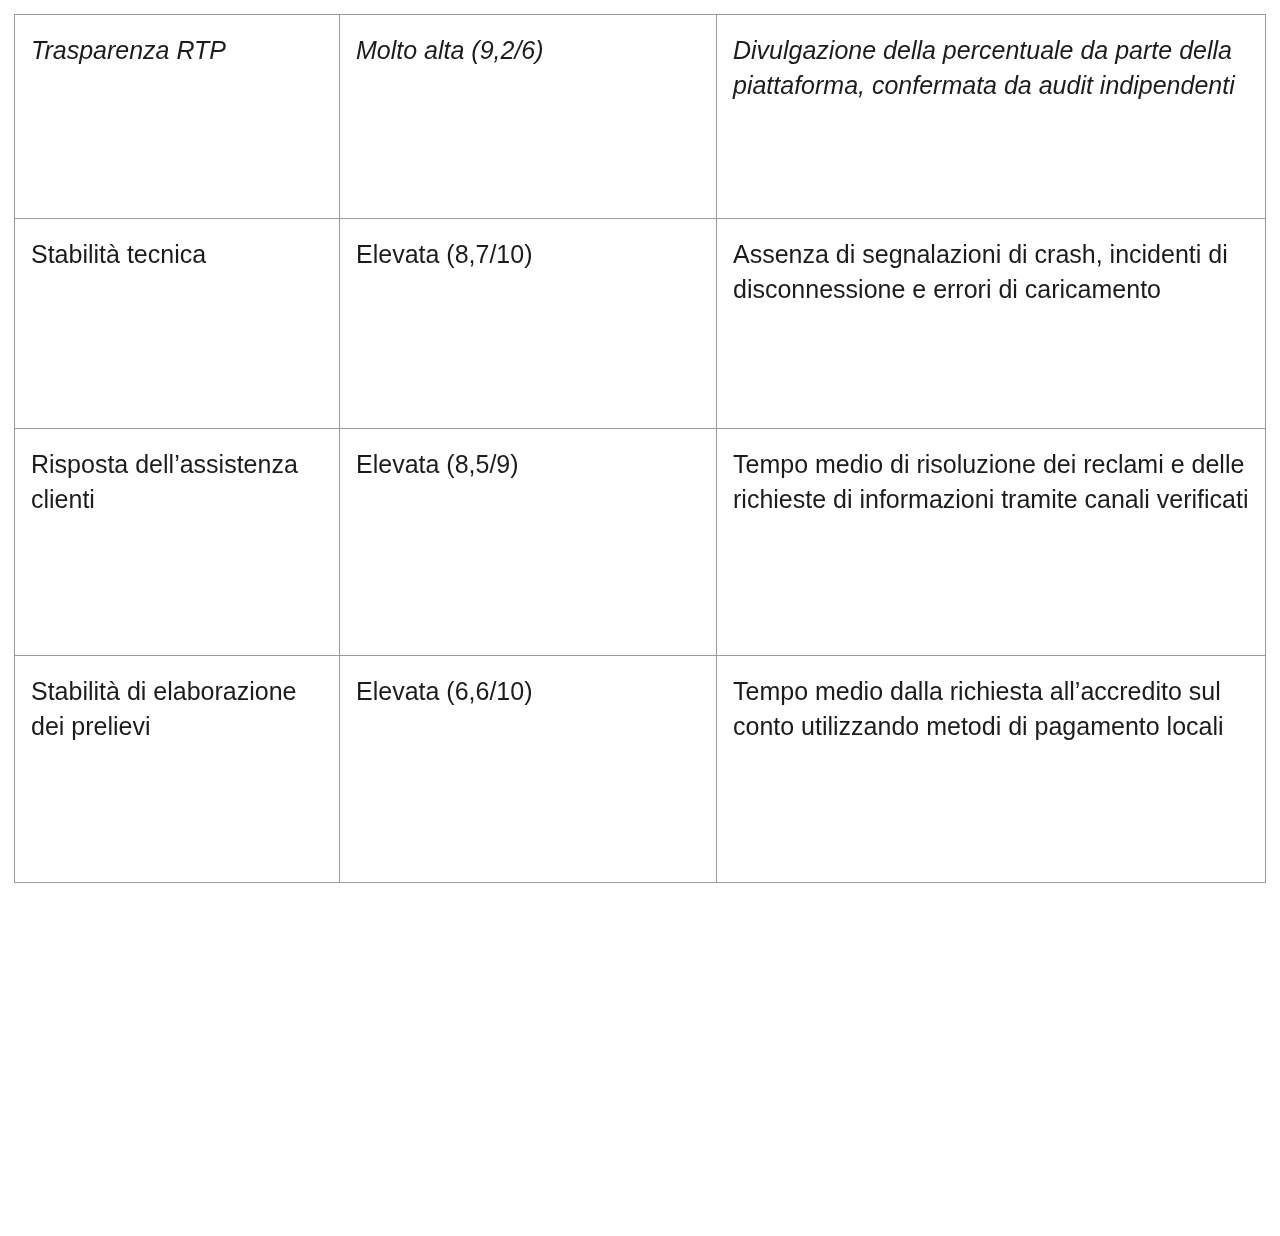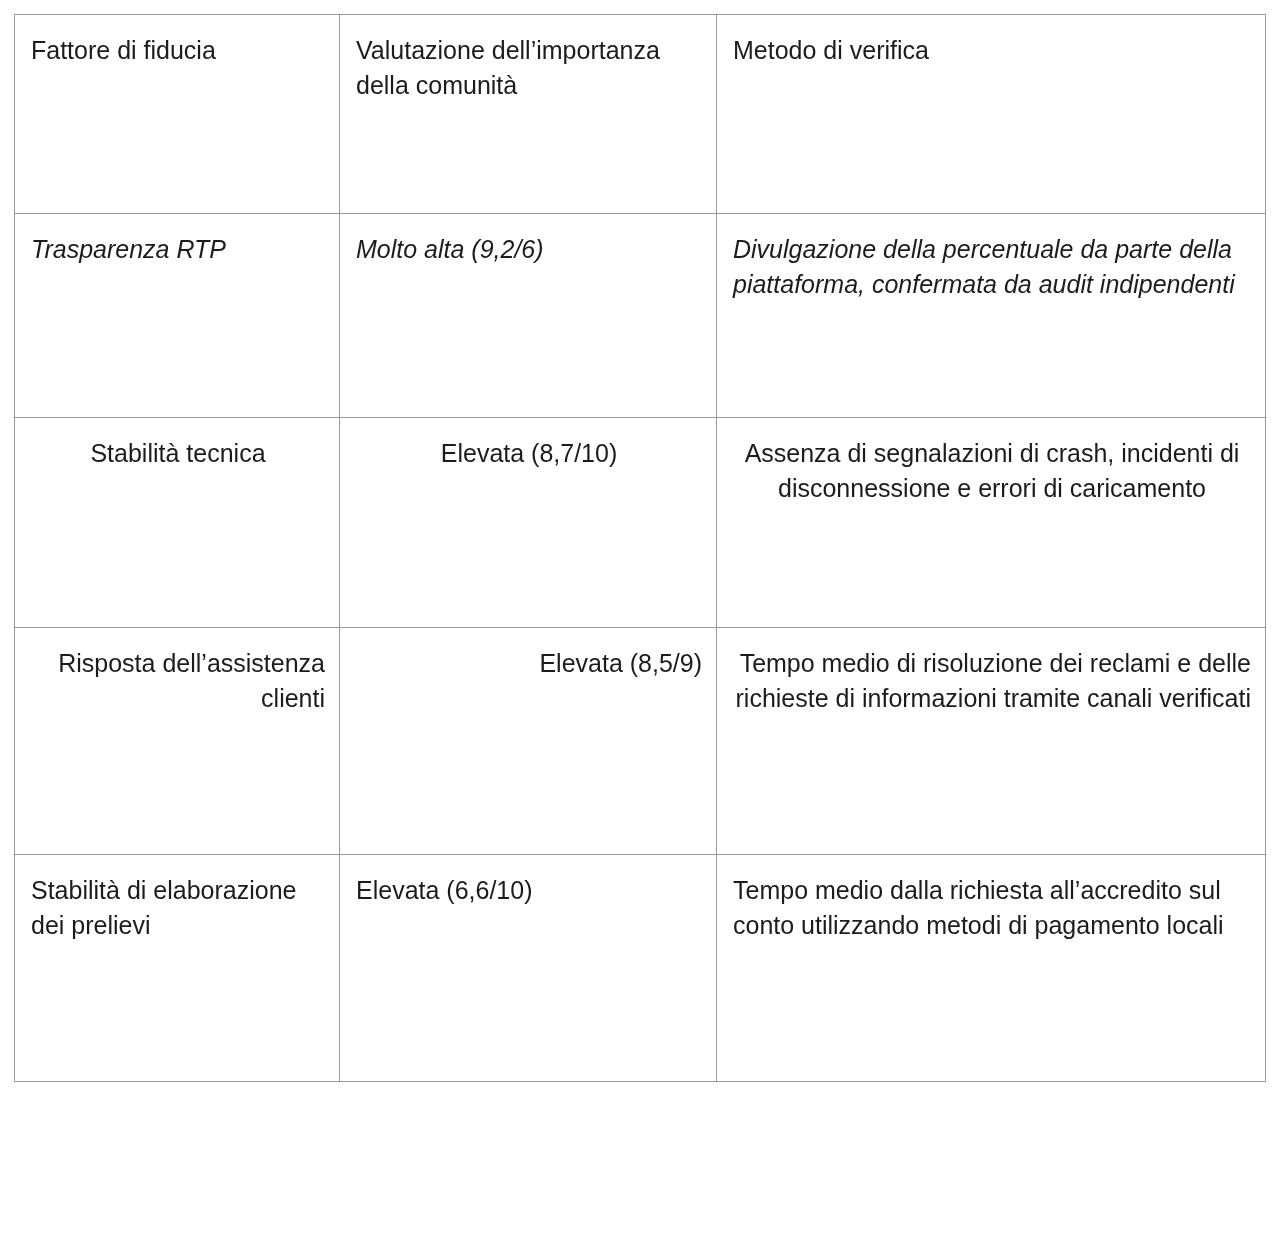--- a/index.html
+++ b/index.html
@@ -39,52 +39,41 @@
     font-weight: 400;
     color: #1c1c1c;
     word-wrap: break-word;
   }
   
   tr.header-row td {
     height: 162px;
   }
   tr.row-1 td { height: 167px; font-style: italic; }
   tr.row-2 td { height: 205px; }
-  tr.row-3 td { height: 173px; text-align: center; }
-  tr.row-4 td { height: 190px; text-align: right; }
+  tr.row-3 td { height: 173px; }
+  tr.row-4 td { height: 190px; }
   tr.row-5 td { height: 190px; }
 
   
   .cell-text {
     display: block;
     white-space: pre-line;
   }
 </style>
 </head>
 <body>
 
 <div class="page">
   <table class="trust-table">
     <colgroup>
       <col class="c1">
       <col class="c2">
       <col class="c3">
     </colgroup>
     <tbody>
-      <tr class="header-row">
-        <td>
-          <span class="cell-text">Fattore di fiducia</span>
-        </td>
-        <td>
-          <span class="cell-text">Valutazione dell’importanza della comunità</span>
-        </td>
-        <td>
-          <span class="cell-text">Metodo di verifica</span>
-        </td>
-      </tr>
 
       <tr class="row-1">
         <td>
           <span class="cell-text">Trasparenza RTP</span>
         </td>
         <td>
           <span class="cell-text">Molto alta (9,2/6)</span>
         </td>
         <td>
           <span class="cell-text">Divulgazione della percentuale da parte della piattaforma, confermata da audit indipendenti</span>

